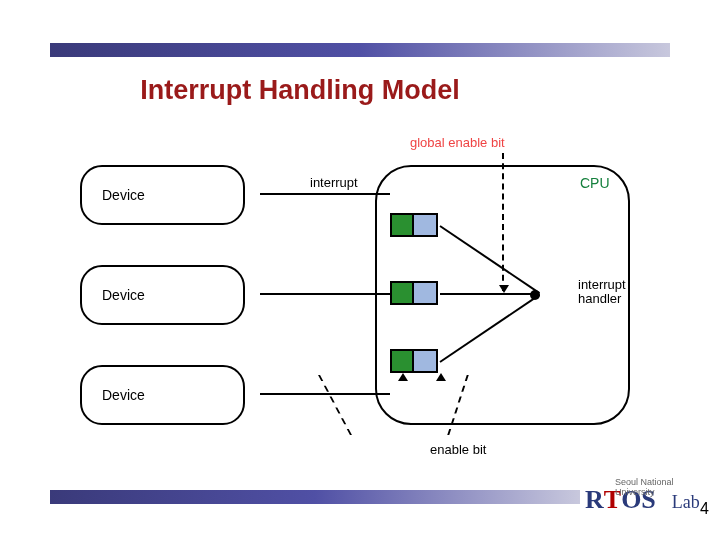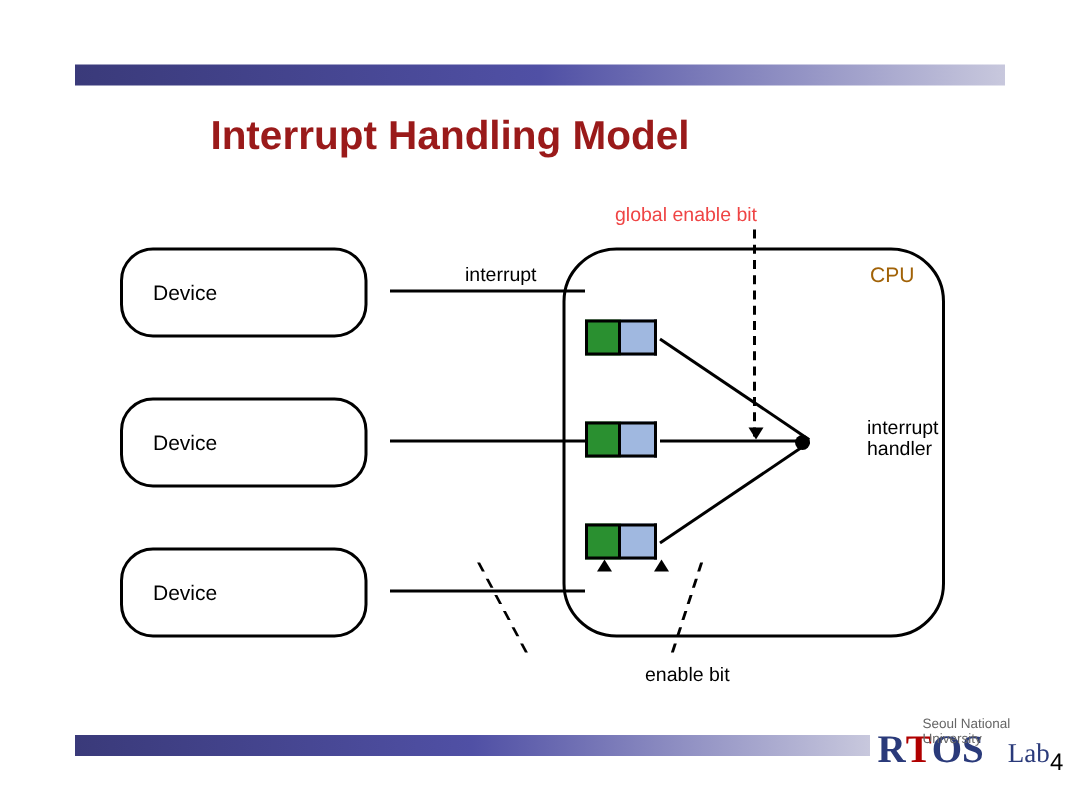--- a/index.html
+++ b/index.html
@@ -2,21 +2,21 @@
 <html><head>
 <meta charset="utf-8">
 <style>
 *{margin:0;padding:0;box-sizing:border-box}
 body{font-family:Arial,Helvetica,sans-serif;background:#fff;width:720px;height:540px;position:relative;overflow:hidden}
 .top-bar{position:absolute;top:43px;left:50px;width:620px;height:14px;background:linear-gradient(90deg,#3a3a7a 0%,#5050a5 50%,#c8c8dd 100%)}
 .title{position:absolute;top:75px;left:0;width:600px;text-align:center;font-size:27px;font-weight:bold;color:#9a1a1a}
 .diagram{position:absolute;top:135px;left:80px;width:580px;height:350px}
 .global-label{position:absolute;top:0;left:330px;font-size:13px;color:#ef4444}
 .cpu-box{position:absolute;top:30px;left:295px;width:255px;height:260px;border:2.5px solid #000;border-radius:36px;background:#fff}
-.cpu-label{position:absolute;top:40px;left:500px;font-size:14px;color:#a16207}
+.cpu-label{position:absolute;top:40px;left:500px;font-size:14px;color:#15803d}
 .intr-handler-label{position:absolute;top:143px;left:498px;font-size:13px;color:#000;text-align:left;line-height:1.1}
 .device-box{position:absolute;width:165px;height:60px;border:2.5px solid #000;border-radius:22px;background:#fff;display:flex;align-items:center;padding-left:20px;font-size:14px}
 .d1{top:30px;left:0}
 .d2{top:130px;left:0}
 .d3{top:230px;left:0}
 .intr-label{position:absolute;top:40px;left:230px;font-size:13px}
 .wire{position:absolute;height:2px;background:#000}
 .w1{top:58px;left:180px;width:130px}
 .w2{top:158px;left:180px;width:130px}
 .w3{top:258px;left:180px;width:130px}

